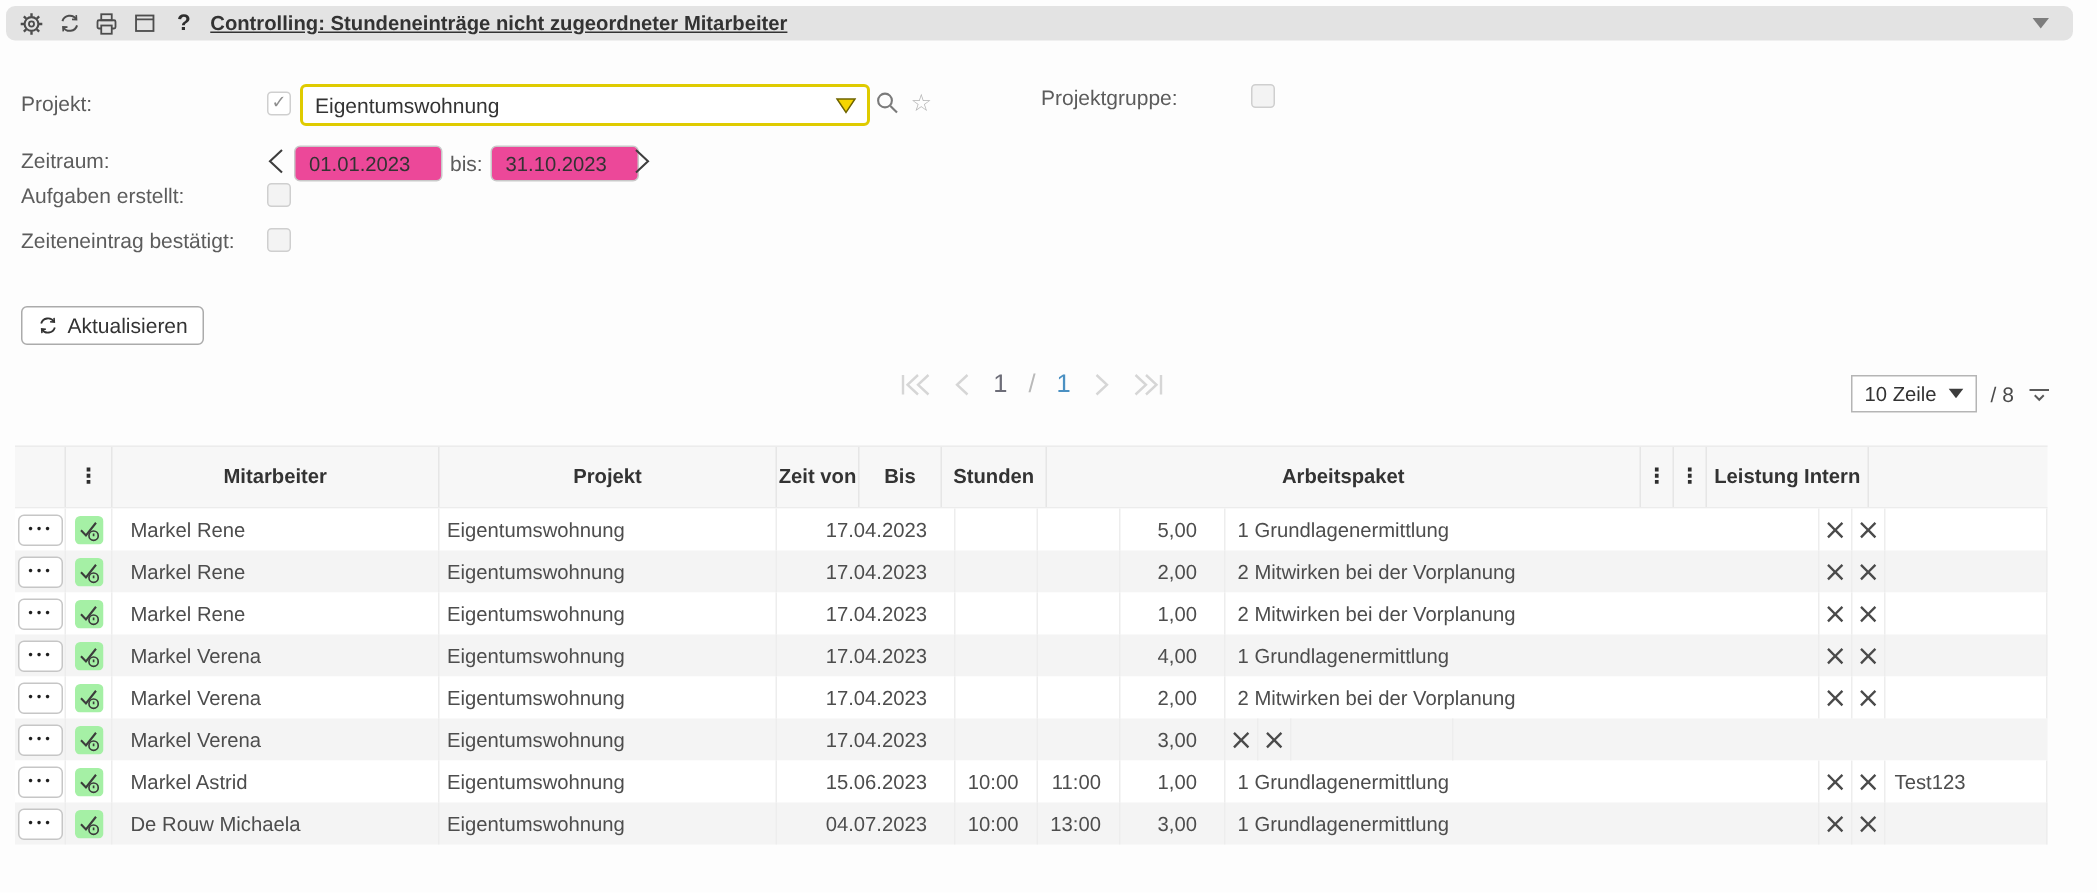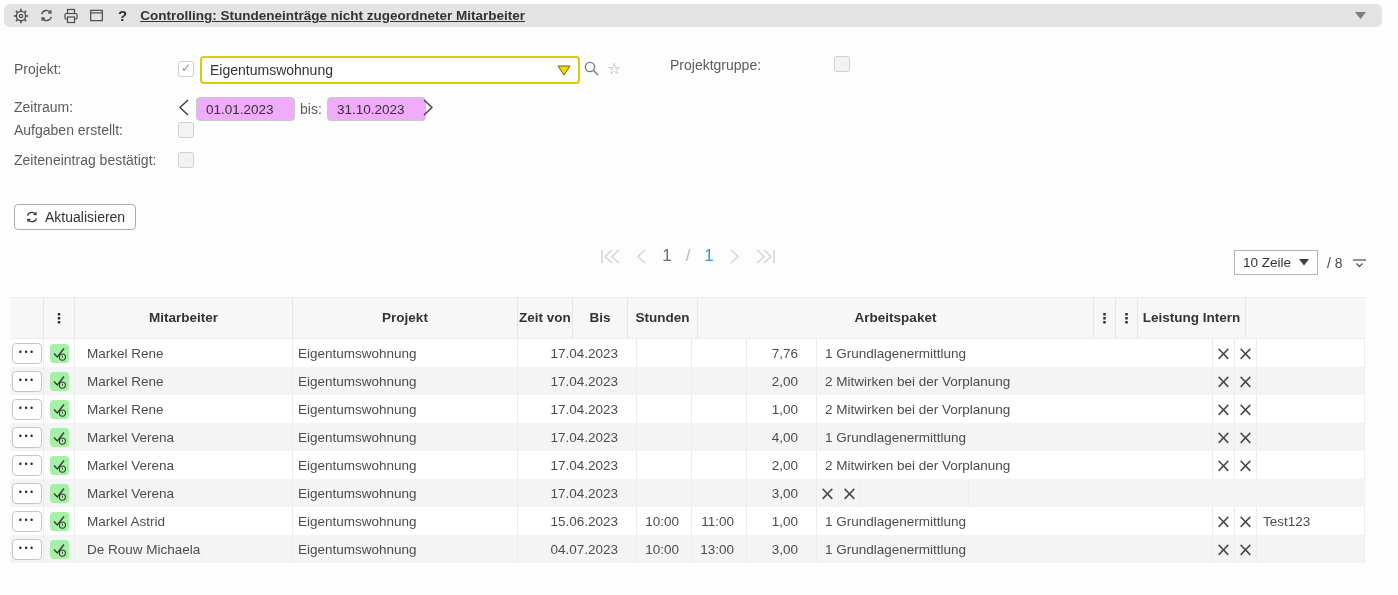--- a/index.html
+++ b/index.html
@@ -23,21 +23,21 @@
   .cb.checked{background:#fff;}
   .cb.checked::after{content:"\2713";font-family:"DejaVu Sans",sans-serif;color:#8f8f8f;
       font-size:12px;position:absolute;left:2px;top:-1px;}
   .combo{position:absolute;left:200px;top:56px;width:376px;height:24px;border:2px solid #dfcb00;
       border-radius:4px;background:#fff;display:flex;align-items:center;cursor:pointer;box-sizing:content-box;}
   .combo .val{flex:1;padding-left:8px;font-size:14px;color:#333;}
   .combo .tri{margin-right:7px;display:flex;}
   .mini-icon{position:absolute;display:flex;align-items:center;justify-content:center;cursor:pointer;}
   .star{font-family:"DejaVu Sans",sans-serif;color:#b3b3b3;font-size:16px;}
   .dinput{position:absolute;width:88px;height:22px;border:1px solid #c9c9c9;border-radius:4px;
-      background:#f0abfc;font-size:13.5px;color:#333;display:flex;align-items:center;
+      background:#ec4899;font-size:13.5px;color:#333;display:flex;align-items:center;
       padding-left:9px;box-sizing:content-box;cursor:text;}
   .chev{position:absolute;cursor:pointer;display:flex;align-items:center;}
   .btn{position:absolute;left:14px;top:204px;height:26px;display:inline-flex;align-items:center;
       gap:6px;padding:0 10px;background:#fff;border:1px solid #ababab;border-radius:4px;
       font-size:14px;color:#333;cursor:pointer;}
 
   
   .pager{position:absolute;left:0;top:246px;width:1376px;display:flex;align-items:center;
       justify-content:center;gap:14px;}
   .pgico{display:flex;align-items:center;cursor:pointer;}
@@ -142,21 +142,21 @@
           </svg>
       </span>
     </div>
     <span class="mini-icon" style="left:583px;top:60px">
       <svg width="17" height="17" viewBox="0 0 17 17" fill="none" stroke="#7a7a7a" stroke-width="1.4">
         <circle cx="7" cy="7" r="4.6"></circle>
           <line x1="10.6" y1="10.6" x2="15" y2="15"></line>
       </svg>
     </span>
     <span class="mini-icon star" style="left:607px;top:59px">☆</span>
-    <span class="flabel" style="left:670px;top:57px">Projektgruppe:</span>
+    <span class="flabel" style="left:694px;top:57px">Projektgruppe:</span>
     <span class="cb" style="left:834px;top:56px"></span>
 
     <span class="flabel" style="top:99px">Zeitraum:</span>
     <span class="chev" style="left:177px;top:98px">
       <svg width="15" height="19" viewBox="0 0 15 19" fill="none" stroke="#3e3e3e" stroke-width="1.4">
           <polyline points="11,2 3,9.5 11,17"></polyline>
         </svg>
     </span>
     <div class="dinput" style="left:196px;top:97px">01.01.2023</div>
     <span class="flabel" style="left:300px;top:101px">bis:</span>
@@ -265,21 +265,21 @@
           <circle cx="12.4" cy="13.1" r="3.1" fill="#a5f0a5" stroke="#3c3c3c" stroke-width="1.1"></circle>
           <line x1="12.4" y1="11.7" x2="12.4" y2="13.5" stroke="#3c3c3c" stroke-width="1.1"></line>
         </svg>
       </span>
     </div>
     <div class="cell c2 left">Markel Rene</div>
     <div class="cell c3 left">Eigentumswohnung</div>
     <div class="cell c4 right">17.04.2023</div>
     <div class="cell c5 right"></div>
     <div class="cell c6 right"></div>
-    <div class="cell c7 right">7,76</div>
+    <div class="cell c7 right">5,00</div>
     <div class="cell c8 left">1 Grundlagenermittlung</div>
     <div class="cell c9">
       <span class="xmark">×</span>
     </div>
     <div class="cell c10">
       <span class="xmark">×</span>
     </div>
     <div class="cell c11 left"></div>
   </div>
 

